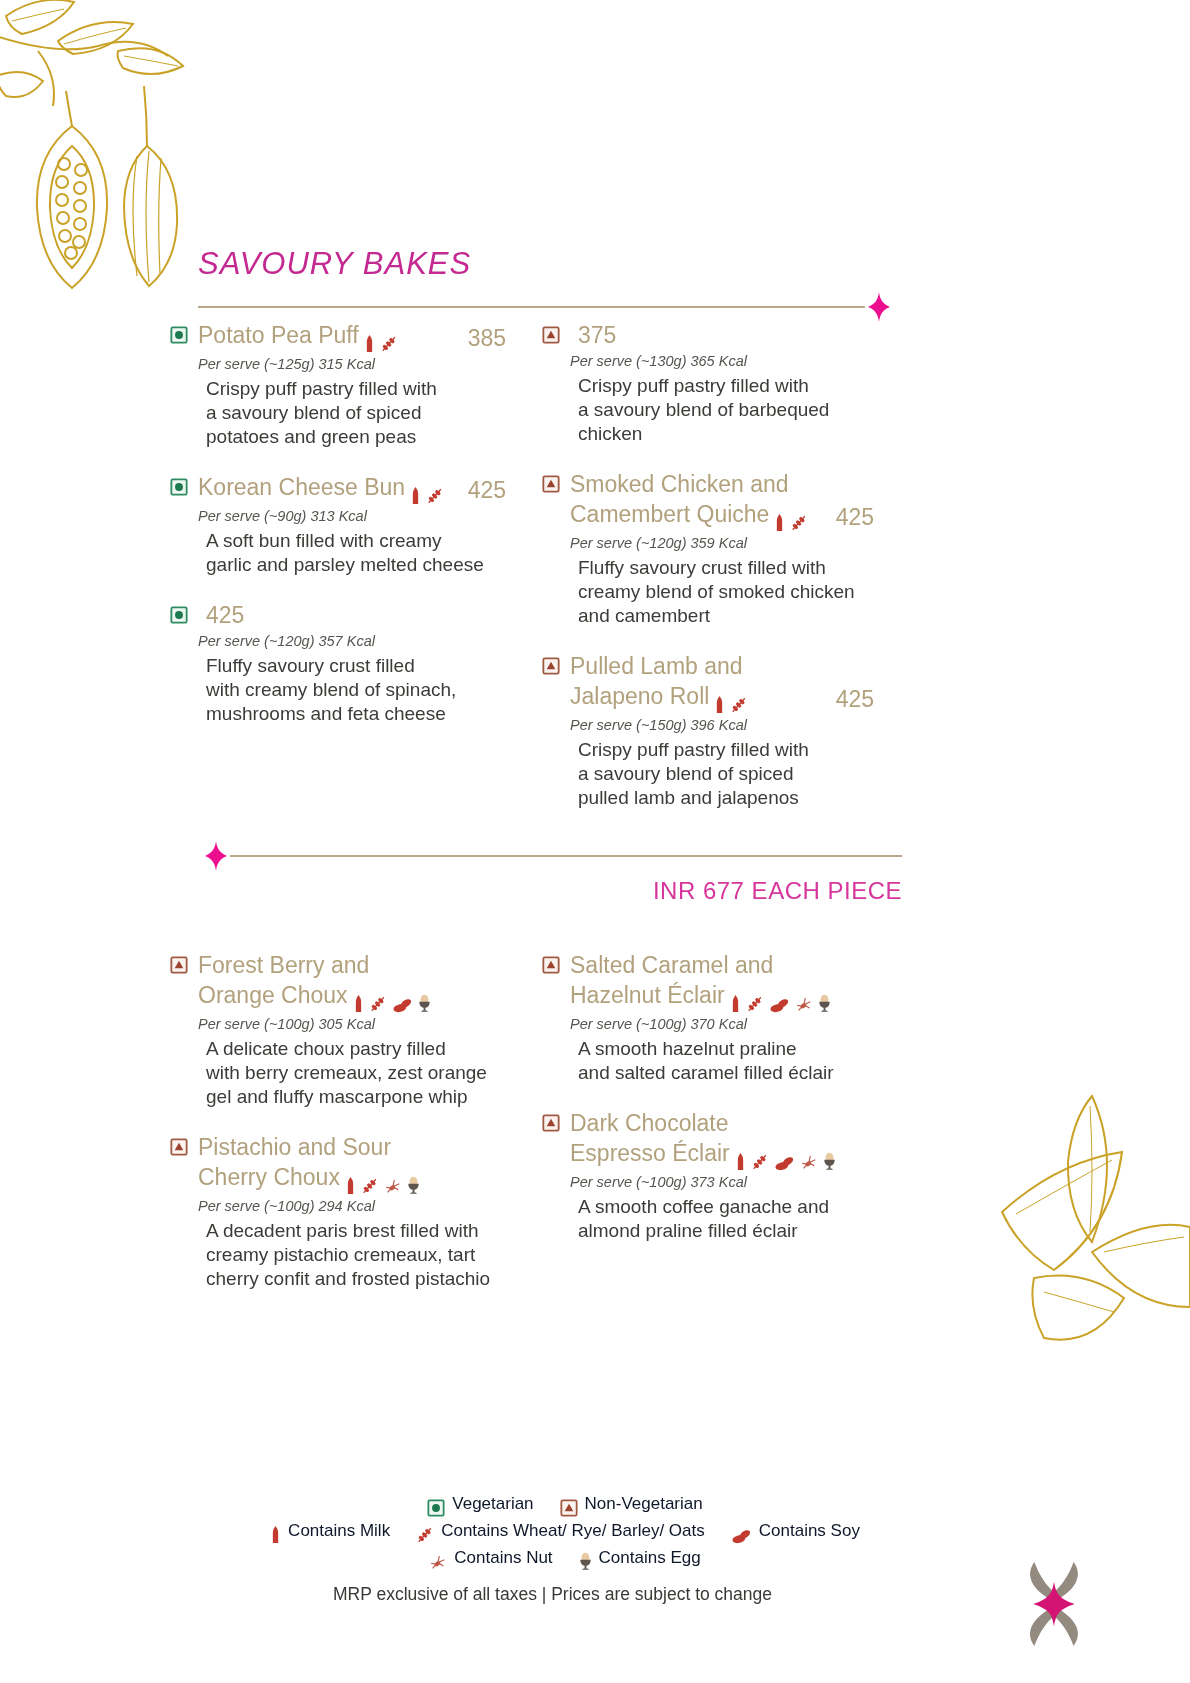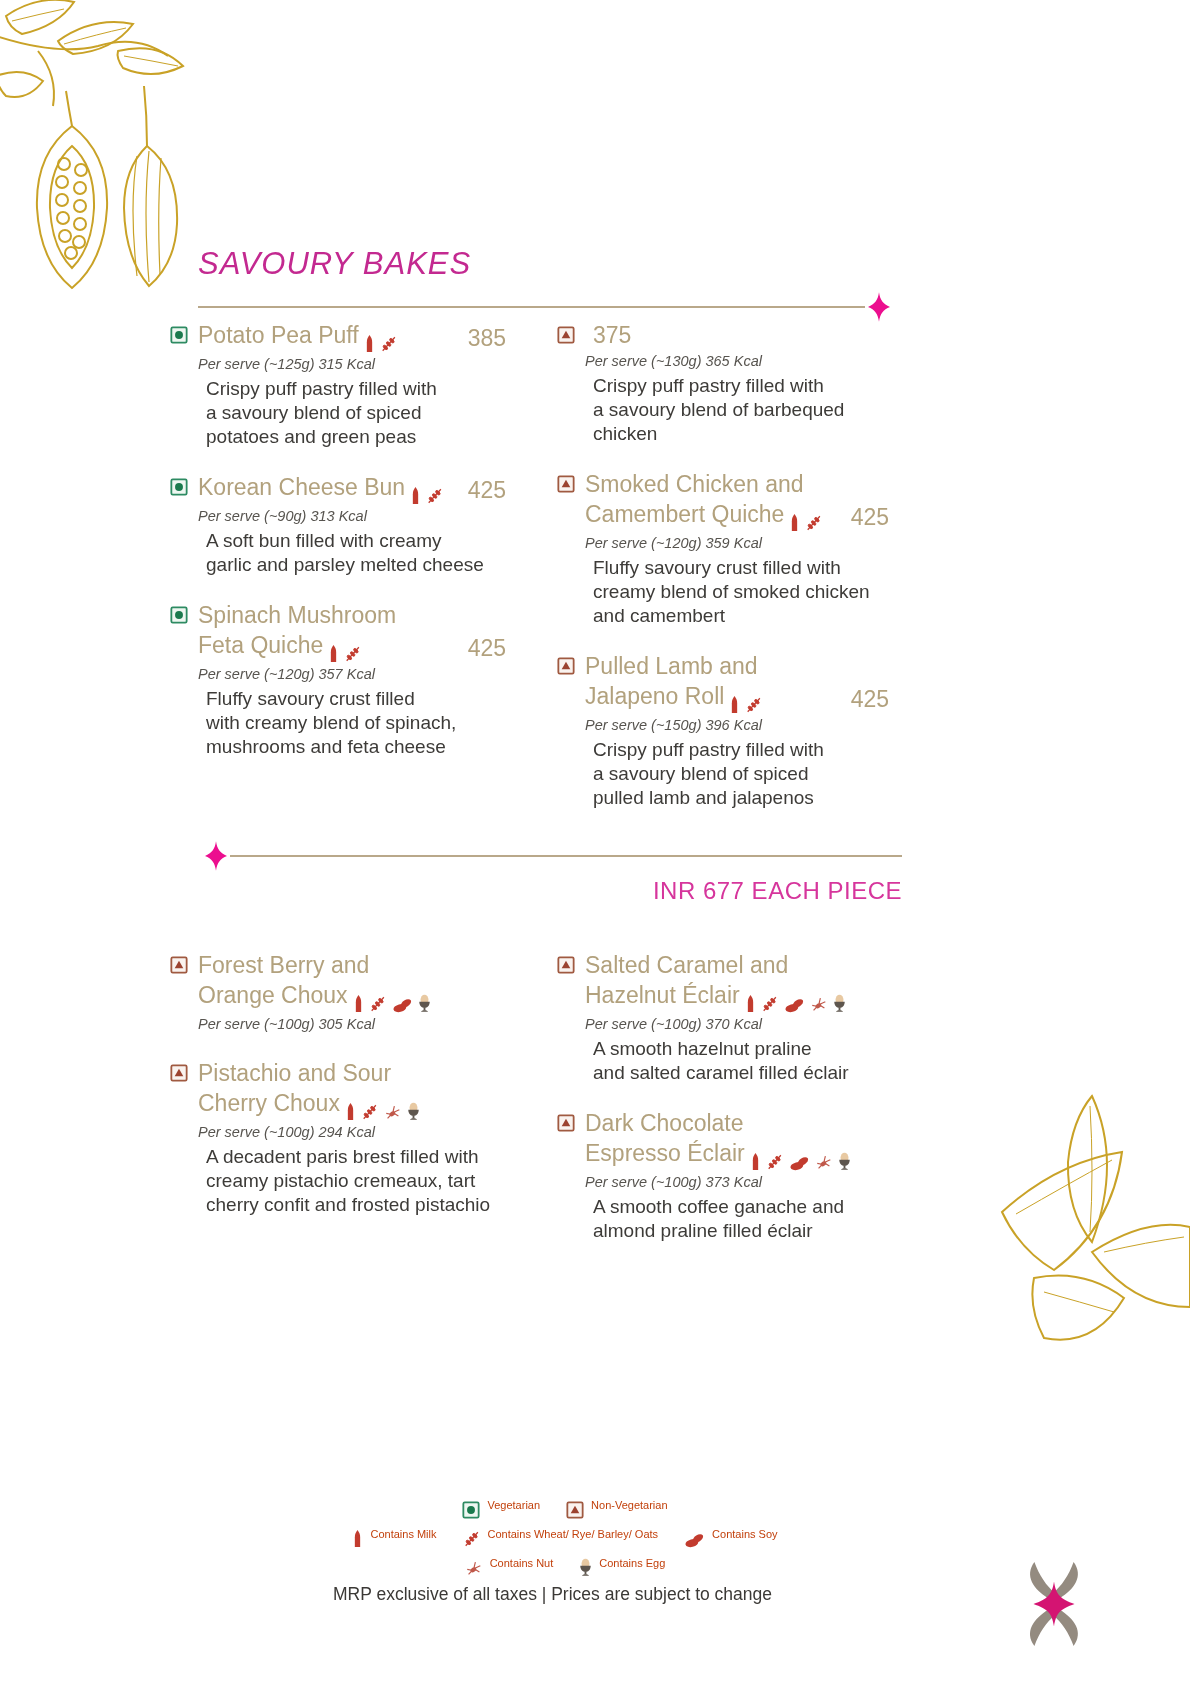--- a/index.html
+++ b/index.html
@@ -26,39 +26,39 @@
   .rule-wrap{display:flex; align-items:center; margin-top:7px;}
   .rule{flex:1; height:2px; background:var(--rule);}
   .sparkle{flex:none; display:block;}
   #header-0 .sparkle{margin-left:3px;}
   #header-1 .sparkle{margin-right:3px;}
   .section-subtitle{
     margin:6px 0 0 0; font-size:24px; color:#d6359c; text-align:right; letter-spacing:0.5px;
   }
   .section-subtitle:empty{display:none;}
   
-  .menu-grid{position:absolute; display:grid; grid-template-columns:336px 332px; column-gap:51px;}
+  .menu-grid{position:absolute; display:grid; grid-template-columns:336px 332px; column-gap:36px;}
   #grid-0{left:170px; top:320px; width:720px;}
   #grid-1{left:170px; top:950px; width:720px;}
   .menu-item{display:flex; margin-bottom:23px;}
   .diet-marker{width:20px; flex:none; margin:6px 8px 0 0;}
   .diet-marker svg{display:block;}
   .item-body{flex:1; min-width:0;}
   .name-row{display:flex; align-items:flex-end;}
   .item-name{flex:1; font-size:23px; line-height:30px; color:var(--gold); white-space:pre-line;}
   .item-price{font-size:23px; line-height:30px; color:var(--gold); padding-left:8px;}
   .item-price:empty{display:none; padding:0;}
   .item-serve{font-size:14.5px; font-style:italic; color:var(--serve); line-height:21px; margin-top:1px;}
   .item-desc{font-size:19px; line-height:24px; color:var(--desc); white-space:pre-line; margin-top:2px;margin-left:8px;}
   .allergen-icon{display:inline-block; margin-left:5px; vertical-align:-3px;}
   .allergen-icon svg{display:inline-block; vertical-align:bottom;}
   
   .legend{position:absolute; left:35px; top:1490px; width:1060px; text-align:center;}
   .legend-row{line-height:27px; margin-bottom:0px;}
-  .legend-entry{display:inline-flex; align-items:flex-end; margin:0 13px; font-size:11px; color:#c2410c;}
+  .legend-entry{display:inline-flex; align-items:flex-end; margin:0 13px; font-size:17px; color:#0f172a;}
   .legend-entry .allergen-icon{margin:0 7px 0 0; vertical-align:middle;}
   .footer-note{
     position:absolute; left:0; top:1584px; width:1105px; text-align:center;
     font-size:17.5px; color:#3b3936;
   }
   
   .deco{position:absolute; pointer-events:none;}
   #cocoa-deco{left:-4px; top:-6px;}
   #leaves-deco{left:972px; top:1092px;}
   #brand-logo{left:998px; top:1558px;}
@@ -198,31 +198,20 @@
   </div>
         <div class="menu-item">
     <span class="diet-marker">
             <svg viewBox="0 0 20 20" width="18" height="18">
               <rect x="1.5" y="1.5" width="17" height="17" rx="1.5" fill="#eef7f1" stroke="#2e8b63" stroke-width="2"></rect>
               <circle cx="10" cy="10" r="4.4" fill="#1b7a4e"></circle>
             </svg>
           </span>
     <div class="item-body">
       <div class="name-row">
-        <span class="item-name">Spinach Mushroom
-Feta Quiche<span class="allergen-icon"><svg viewBox="0 0 12 20" width="11" height="19">
-                    <path d="M3.1 19.2 V8.5 C3.1 5.4 4.2 3.4 6 0.8 C7.8 3.4 8.9 5.4 8.9 8.5 V19.2 Z" fill="#c23b2e"></path>
-                  </svg></span><span class="allergen-icon"><svg viewBox="0 0 20 20" width="18" height="18">
-                    <g fill="#c23b2e" stroke="#c23b2e">
-                      <line x1="3" y1="17.5" x2="16.5" y2="2.5" stroke-width="1.4"></line>
-                      <ellipse cx="6" cy="13.8" rx="1.6" ry="3" transform="rotate(-45 6 13.8)"></ellipse>
-                      <ellipse cx="9.6" cy="10" rx="1.6" ry="3" transform="rotate(-45 9.6 10)"></ellipse>
-                      <ellipse cx="13.2" cy="6.3" rx="1.6" ry="3" transform="rotate(-45 13.2 6.3)"></ellipse>
-                    </g>
-                  </svg></span></span>
         <span class="item-price">425</span>
       </div>
       <div class="item-serve">Per serve (~120g) 357 Kcal</div>
       <div class="item-desc">Fluffy savoury crust filled
 with creamy blend of spinach,
 mushrooms and feta cheese</div>
     </div>
   </div>
       </div>
     <div class="menu-col">
@@ -339,20 +328,23 @@
                     </g>
                   </svg></span><span class="allergen-icon"><svg viewBox="0 0 14 20" width="13" height="19">
                     <ellipse cx="7" cy="6" rx="4.3" ry="5.5" fill="#e8c9a2"></ellipse>
                     <path d="M1.4 8 C1.4 12.2 3.9 14.6 7 14.6 C10.1 14.6 12.6 12.2 12.6 8 Z" fill="#5e564e"></path>
                     <rect x="6" y="14" width="2" height="3.4" fill="#5e564e"></rect>
                     <path d="M3.3 19 h7.4 c0 -1.1 -1.6 -1.7 -3.7 -1.7 c-2.1 0 -3.7 .6 -3.7 1.7 Z" fill="#5e564e"></path>
                   </svg></span></span>
 
       </div>
       <div class="item-serve">Per serve (~100g) 305 Kcal</div>
+      <div class="item-desc">A delicate choux pastry filled
+with berry cremeaux, zest orange
+gel and fluffy mascarpone whip</div>
     </div>
   </div>
         <div class="menu-item">
     <span class="diet-marker">
             <svg viewBox="0 0 20 20" width="18" height="18">
               <rect x="1.5" y="1.5" width="17" height="17" rx="1.5" fill="#faf3ef" stroke="#a05a41" stroke-width="2"></rect>
               <path d="M10 5.2 L14.8 13.6 H5.2 Z" fill="#9c4330"></path>
             </svg>
           </span>
     <div class="item-body">

